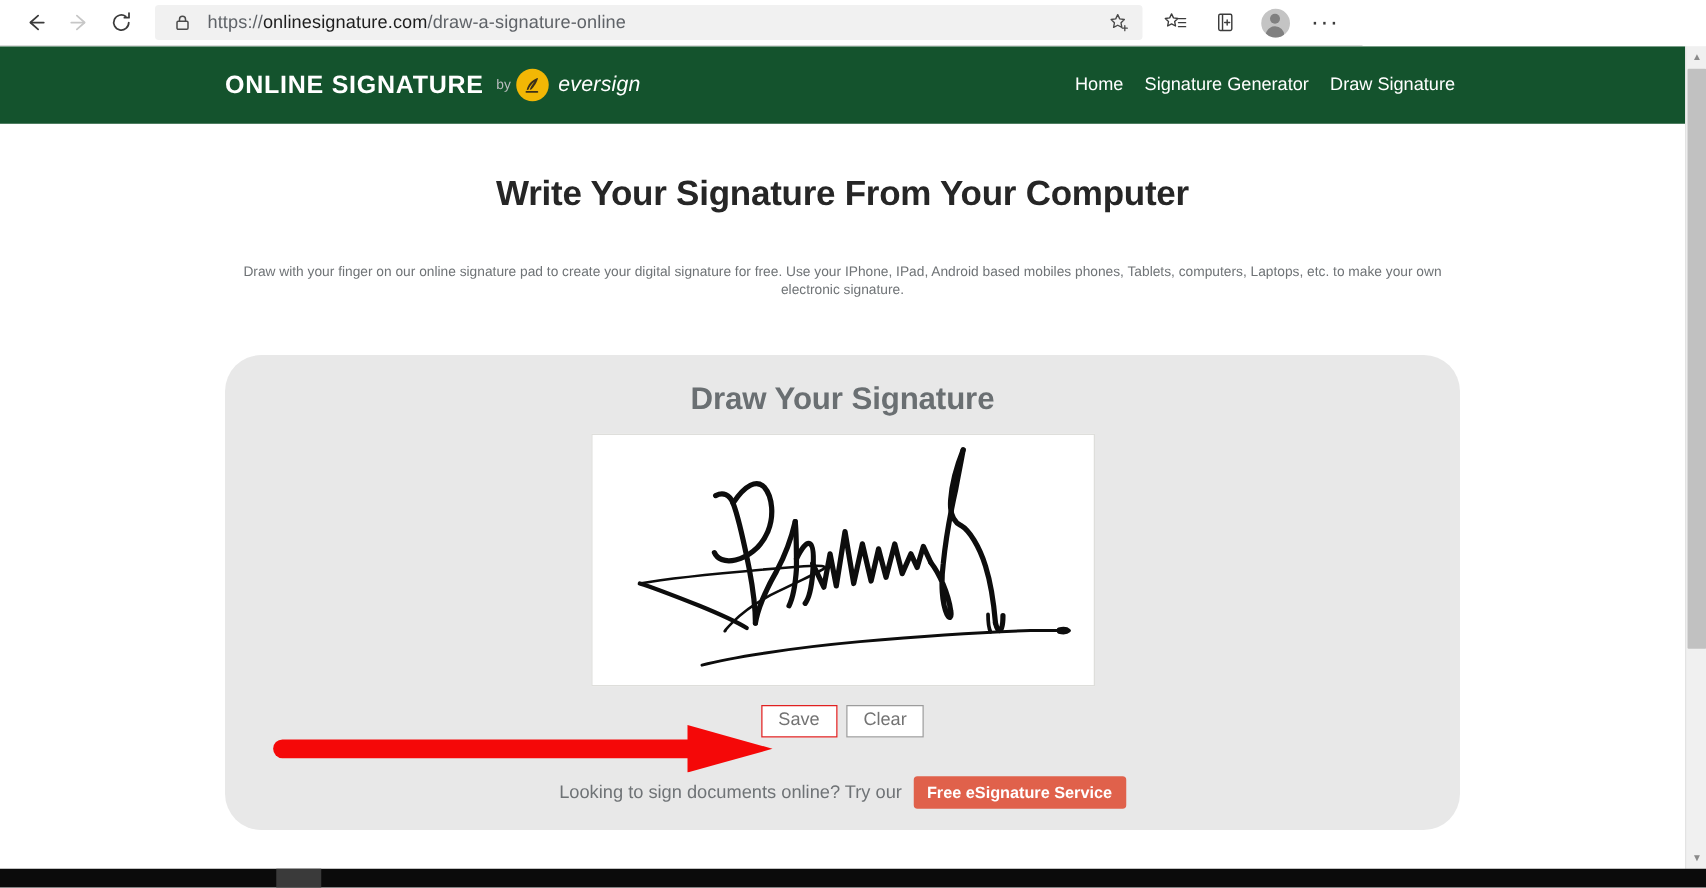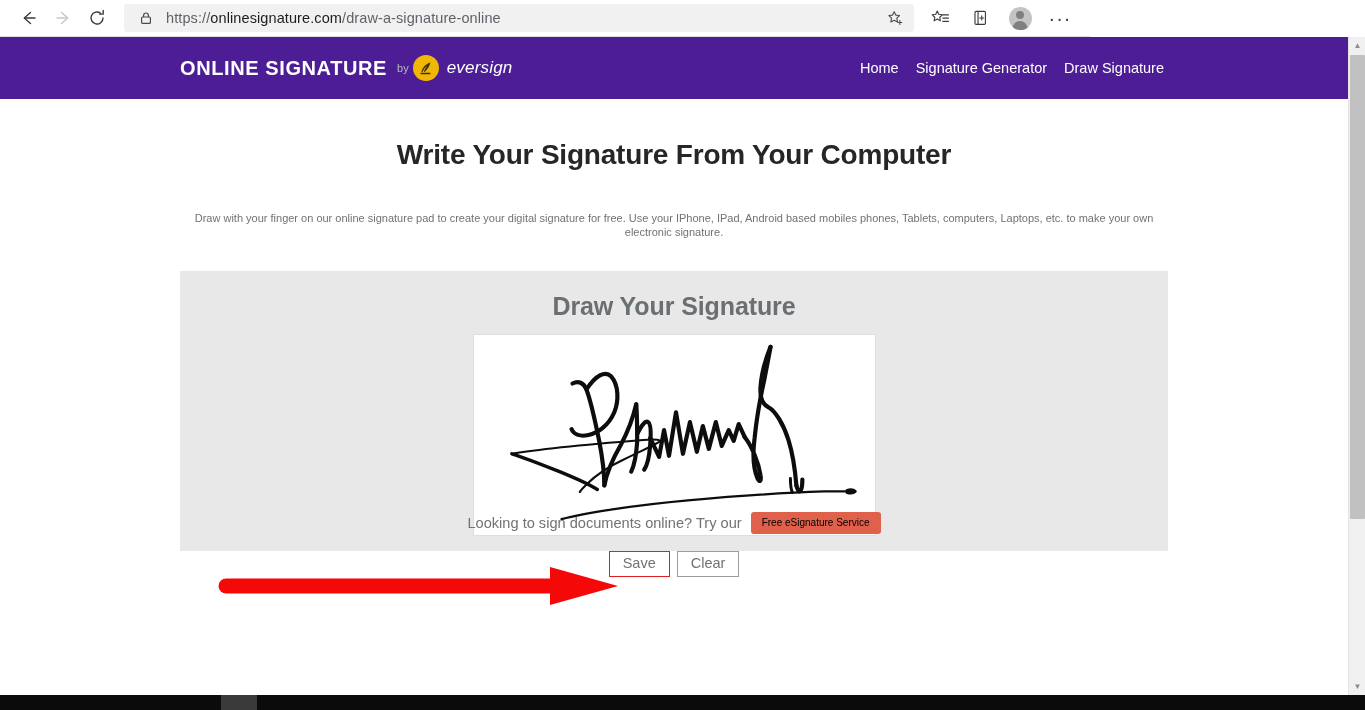--- a/index.html
+++ b/index.html
@@ -95,21 +95,21 @@
     position:absolute;
     left:0; top:37px;
     width:1348px; height:658px;
     background:#ffffff;
     overflow:hidden;
   }
 
   
   .site-header{
     width:1348px; height:62px;
-    background:#4c1d95;
+    background:#14532d;
     display:flex; 
     position:relative;
   }
   .brand{
     display:flex; align-items:center;
     margin-left:180px;
   }
   .brand-name{
     color:#ffffff;
     font-size:20px;
@@ -161,24 +161,25 @@
     width:980px;
     margin:41px auto 0;
     text-align:center;
     font-size:11px;
     line-height:1.26;
     color:#6f7376;
   }
 
   
   .sig-card{
-    width:988px; height:280px;
-    margin:31px auto 0;
+    width:988px; height:380px;
+    margin:44px auto 0;
     background:#e8e8e8;
     position:relative;
+    border-radius:29px;
   }
   .sig-card-title{
     text-align:center;
     font-size:25px;
     font-weight:bold;
     color:#6a6f72;
     padding-top:21px;
     letter-spacing:-0.1px;
   }
   .sig-canvas-wrap{
@@ -223,23 +224,23 @@
     bottom:17px;
     display:flex; align-items:center; justify-content:center;
     gap:9px;
   }
   .cta-text{
     font-size:14.6px;
     color:#6f7376;
   }
   .cta-button{
     background:#e0614b;
-    color:#000000;
-    font-size:10px;
-    font-weight:normal;
+    color:#ffffff;
+    font-size:13px;
+    font-weight:bold;
     padding:5px 11px 6px;
     border-radius:3px;
     text-decoration:none;
     white-space:nowrap;
     cursor:pointer;
   }
 
   
   .vscroll{
     position:absolute;

